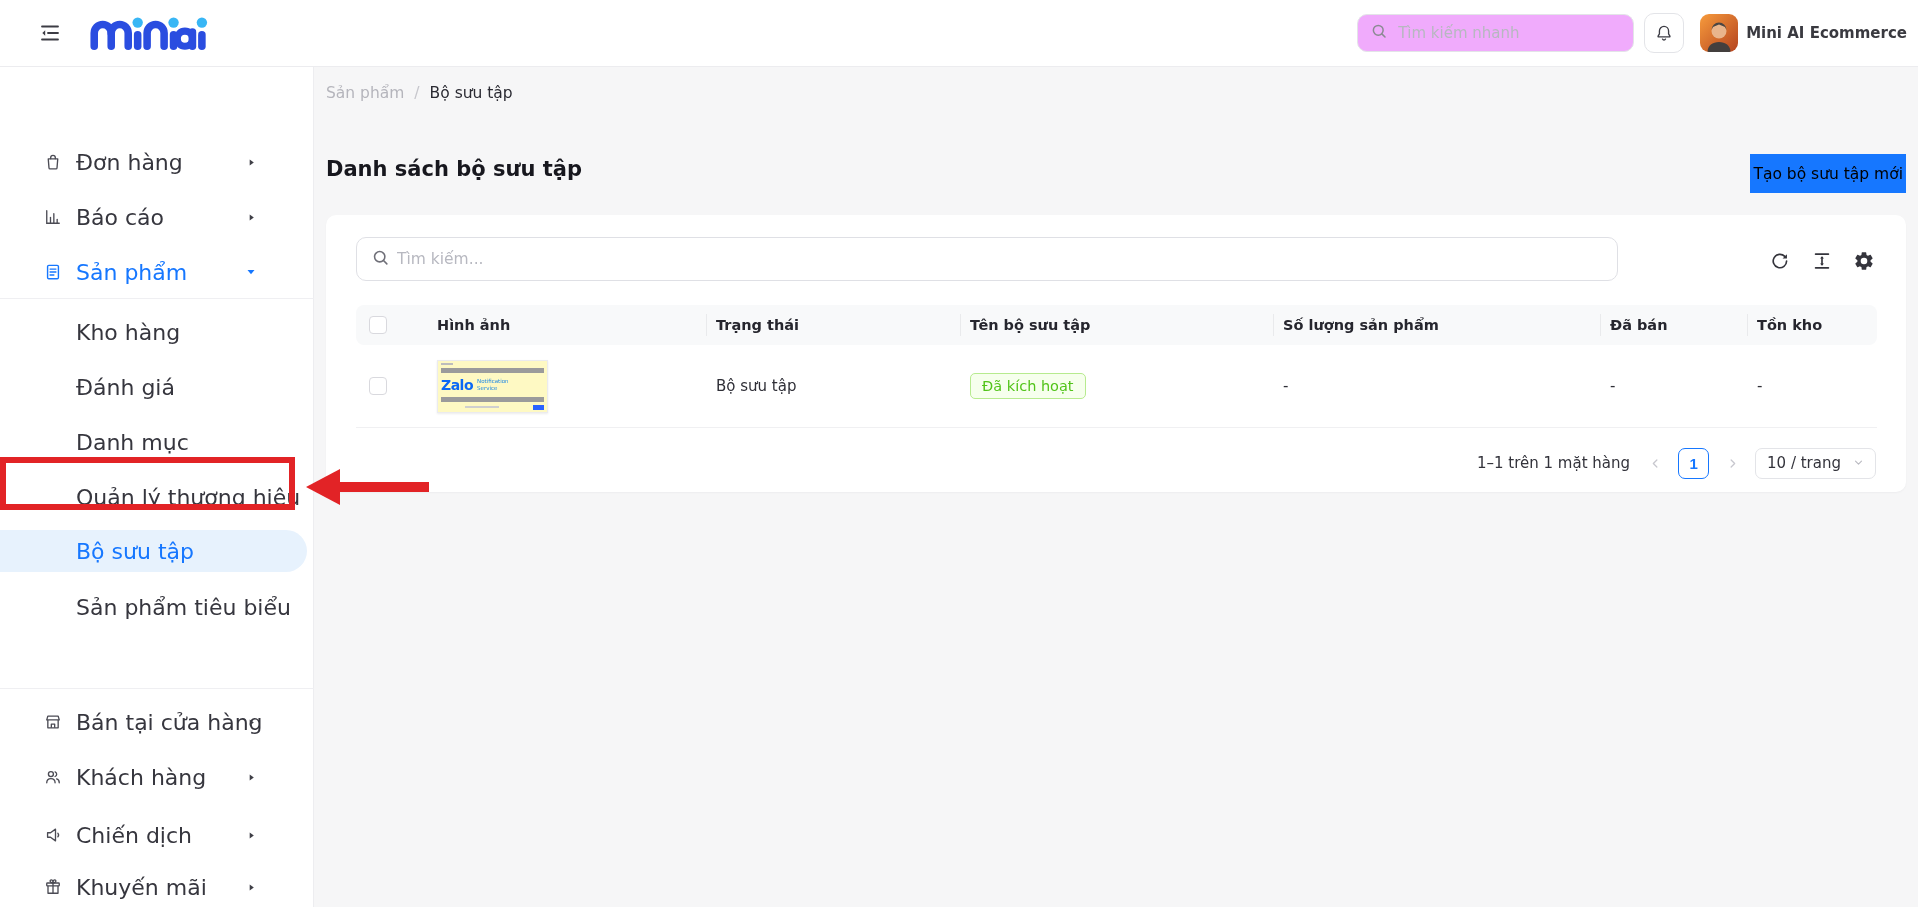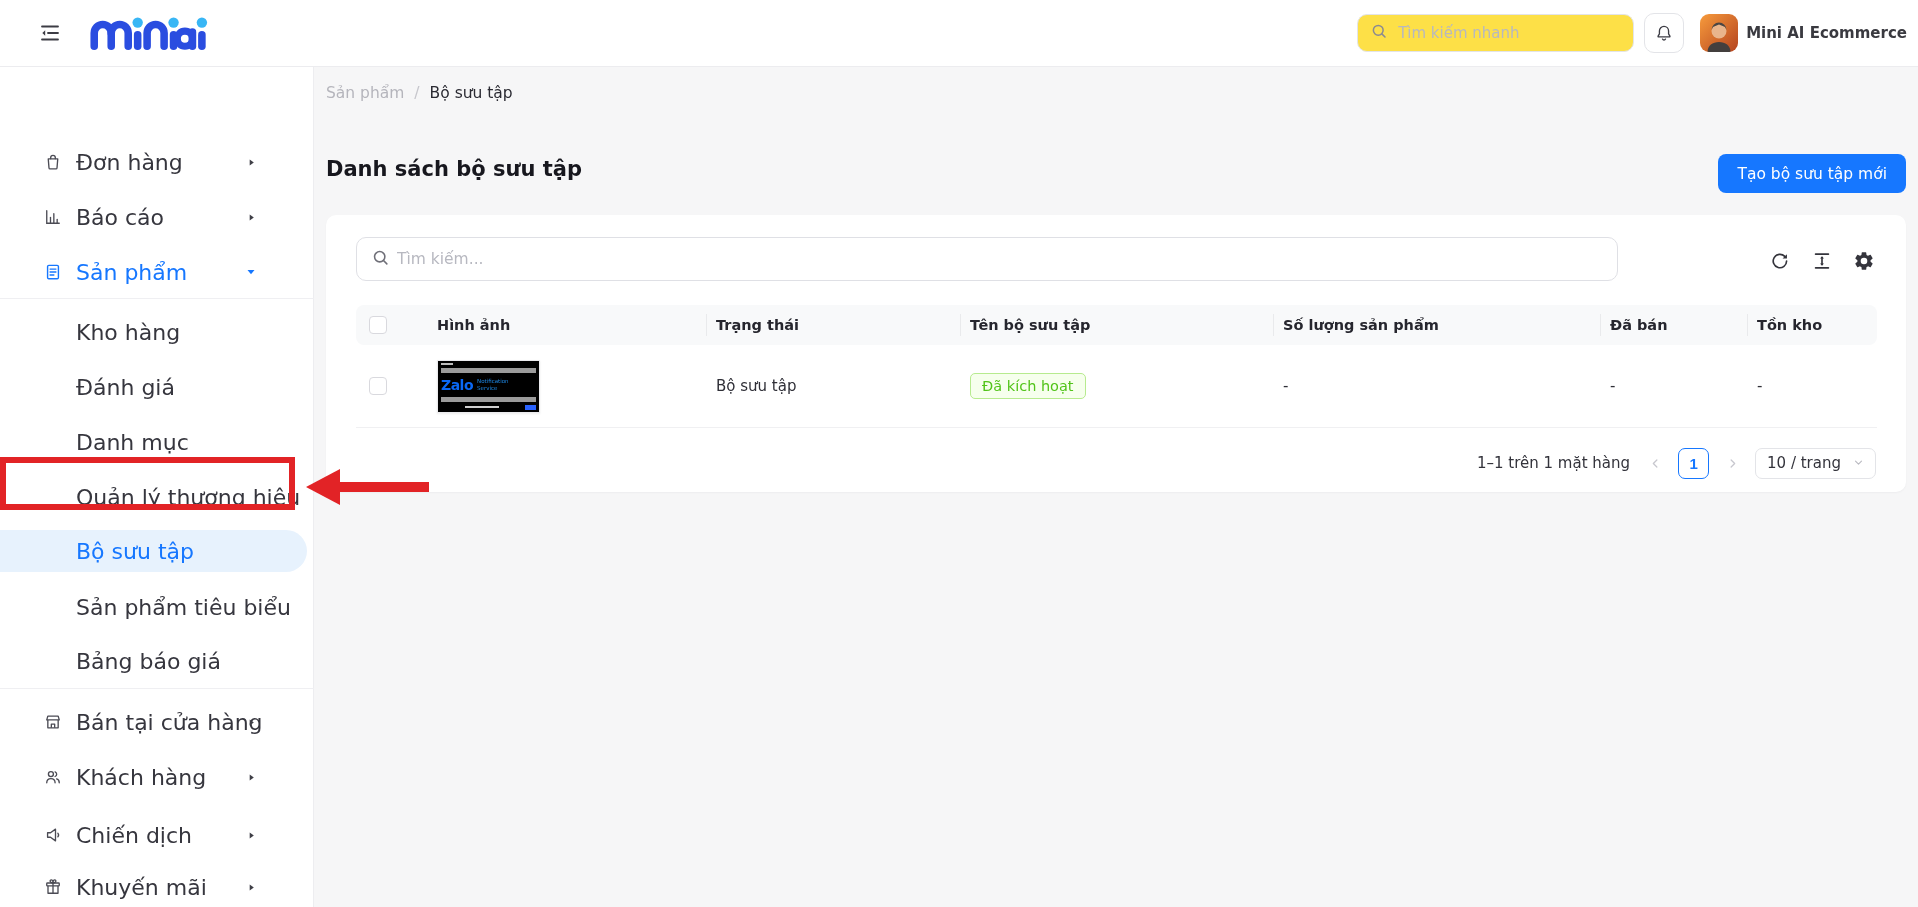--- a/index.html
+++ b/index.html
@@ -15,21 +15,21 @@
   .hdr {
     position:absolute; top:0; left:0; width:1918px; height:67px;
     background:#fff; border-bottom:1px solid #ececef;
     display:flex; align-items:center; z-index:10;
   }
   .hdr-fold { margin-left:36px; width:28px; height:28px; border:none; background:none; cursor:pointer; display:flex; align-items:center; justify-content:center; }
   .logo { margin-left:16px; display:flex; align-items:center; }
   .hdr-right { margin-left:auto; margin-right:11px; display:flex; align-items:center; }
   .hdr-search {
     width:277px; height:38px; border:1px solid #e3e4e8; border-radius:10px;
-    display:flex; align-items:center; background:#fde047; padding:0 12px;
+    display:flex; align-items:center; background:#f0abfc; padding:0 12px;
   }
   .hdr-search input {
     border:none; outline:none; flex:1; margin-left:10px; font-size:15px;
     font-family:inherit; color:#3a3a42; background:transparent;
   }
   .hdr-search input::placeholder, .card-search input::placeholder { color:#b7b8c0; }
   .bell-btn {
     margin-left:10px; width:40px; height:40px; border:1px solid #e3e4e8; border-radius:10px;
     background:#fff; display:flex; align-items:center; justify-content:center; cursor:pointer;
   }
@@ -75,23 +75,23 @@
   .red-arrow .shaft { position:absolute; left:33px; top:13px; width:90px; height:10px; background:#e22326; }
 
   
   .main { position:absolute; left:314px; top:67px; right:0; bottom:0; background:#f6f6f7; }
   .crumbs { position:absolute; left:12px; top:17px; font-size:15.5px; white-space:nowrap; }
   .crumb-parent { color:#b5b5bc; cursor:pointer; }
   .crumb-sep { color:#c6c6cc; margin:0 10px; }
   .crumb-cur { color:#2b2b33; }
   .page-title { position:absolute; left:12px; top:90px; font-size:21px; font-weight:bold; color:#17171e; white-space:nowrap; }
   .create-btn {
-    position:absolute; right:12px; top:87px; height:39px; padding:0 19px;
-    background:#1677ff; color:#ffffff; font-size:15.5px; font-family:inherit;
-    border:none; border-radius:8px; cursor:pointer; white-space:nowrap;
+    position:absolute; right:12px; top:87px; height:39px; padding:0 3px;
+    background:#1677ff; color:#000000; font-size:15.5px; font-family:inherit;
+    border:none; border-radius:0; cursor:pointer; white-space:nowrap;
   }
 
   
   .card {
     position:absolute; left:12px; top:148px; width:1580px; height:277px;
     background:#fff; border-radius:10px; box-shadow:0 1px 2px rgba(25,30,40,.04);
   }
   .card-search {
     position:absolute; left:30px; top:22px; width:1262px; height:44px;
     border:1px solid #dfe0e5; border-radius:10px;
@@ -113,21 +113,21 @@
     content:""; position:absolute; left:0; top:50%; margin-top:-11px;
     width:1px; height:22px; background:#e9eaec;
   }
   .t-chk-cell { display:flex; align-items:center; padding-left:13px; }
   .chk { width:18px; height:18px; border:1.5px solid #d9d9de; border-radius:4px; background:#fff; cursor:pointer; }
   .t-row { height:83px; border-bottom:1px solid #f0f0f2; font-size:15px; color:#2f2f37; align-items:center; }
   .t-row .t-cell { overflow:visible; }
 
   
   .zalo-thumb {
-    width:103px; height:53px; background:#000000; border:1px solid #ebebee;
+    width:111px; height:53px; background:#fef9c3; border:1px solid #ebebee;
     box-shadow:0 1px 2px rgba(0,0,0,.08); padding:2px 3px; cursor:pointer;
     display:flex; flex-direction:column; justify-content:space-between;
   }
   .zt-micro { width:12px; height:2px; background:#bdbdbd; }
   .zt-bar { width:100%; height:5px; background:#9b9b9b; }
   .zt-main { display:flex; align-items:center; height:18px; }
   .zt-logo { color:#0a68f5; font-weight:bold; font-size:14px; letter-spacing:-.5px; }
   .zt-sub { margin-left:4px; font-size:5.5px; line-height:1.15; color:#1e88e5; width:40px; white-space:normal; }
   .zt-foot { display:flex; align-items:center; justify-content:space-between; }
   .zt-dash { width:34px; height:2px; background:#cfcfcf; margin-left:24px; }
@@ -286,23 +286,20 @@
     </div>
     <div class="nav-sub" style="top:408px">
       <span class="nav-label">Quản lý thương hiệu</span>
     </div>
     <div class="nav-sub active">
       <span class="nav-label">Bộ sưu tập</span>
     </div>
     <div class="nav-sub" style="top:518px">
       <span class="nav-label">Sản phẩm tiêu biểu</span>
     </div>
-    <div class="nav-sub" style="top:572px">
-      <span class="nav-label">Bảng báo giá</span>
-    </div>
 
     <div class="side-div" style="top:621px"></div>
 
     <div class="nav-item" style="top:633px">
       <span class="nav-icon">
         <svg width="20" height="20" viewBox="0 0 24 24" fill="none" stroke="#4b4b54" stroke-width="1.6" stroke-linejoin="round">
           <path d="M5.8 5h12.4l1.3 4.5H4.5z"></path>
           <path d="M5.8 9.5V19h12.4V9.5"></path>
           <path d="M10 19v-4.5h4V19"></path>
         </svg>

